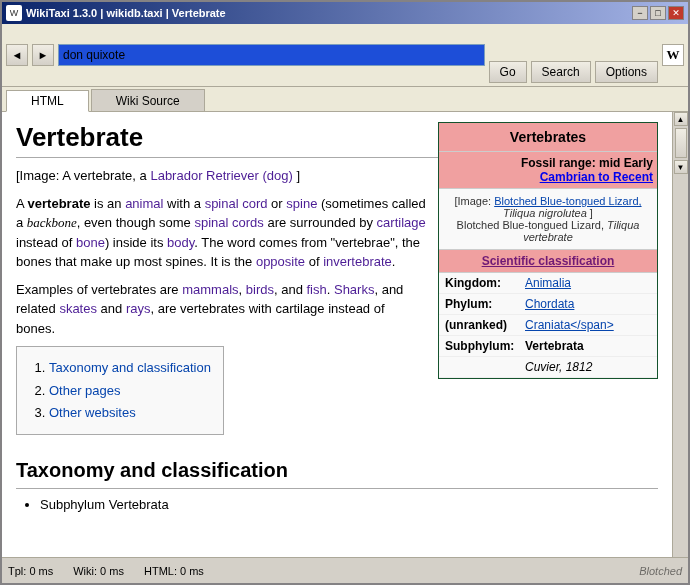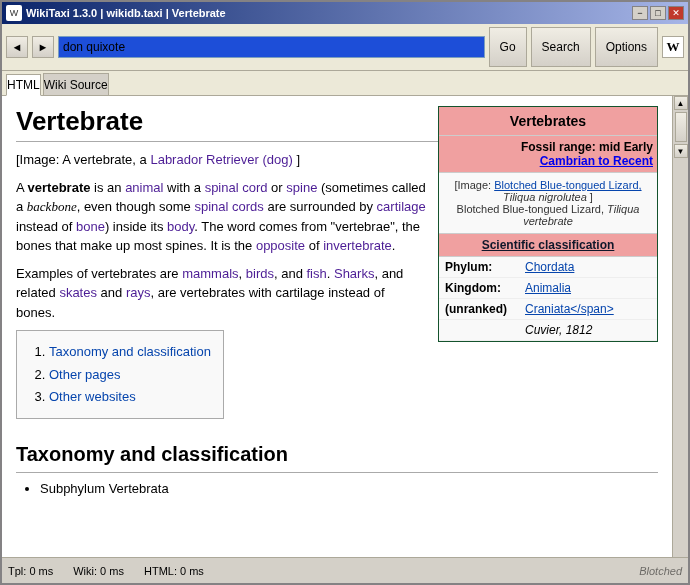--- a/index.html
+++ b/index.html
@@ -12,26 +12,26 @@
     .titlebar-icon { width: 16px; height: 16px; background: #fff; border-radius: 2px; display: flex; align-items: center; justify-content: center; font-size: 9px; color: #333; }
     .titlebar-title { color: white; font-size: 11px; font-weight: bold; }
     .titlebar-buttons { display: flex; gap: 2px; }
     .tb-btn { width: 16px; height: 14px; border: 1px solid #848284; background: #d4d0c8; display: flex; align-items: center; justify-content: center; font-size: 9px; cursor: pointer; }
     .tb-btn.close { background: #c0392b; color: white; }
 
     
     .toolbar { background: #ece9d8; padding: 3px 4px; display: flex; align-items: center; gap: 4px; border-bottom: 1px solid #aca899; }
     .nav-btn { width: 22px; height: 22px; border: 1px solid #aca899; background: linear-gradient(to bottom, #f0ede4, #d4d0c8); display: flex; align-items: center; justify-content: center; font-size: 11px; cursor: pointer; }
     .address-bar { flex: 1; height: 22px; border: 1px solid #7b9ebd; background: #1d4ed8; padding: 0 4px; font-size: 12px; }
-    .toolbar-btn { height: 40px; padding: 0 10px; border: 1px solid #aca899; background: linear-gradient(to bottom, #f0ede4, #d4d0c8); font-size: 12px; cursor: pointer; }
+    .toolbar-btn { height: 22px; padding: 0 10px; border: 1px solid #aca899; background: linear-gradient(to bottom, #f0ede4, #d4d0c8); font-size: 12px; cursor: pointer; margin-top: 34px; }
     .w-icon { width: 22px; height: 22px; border: 1px solid #aca899; background: white; display: flex; align-items: center; justify-content: center; font-size: 13px; font-weight: bold; color: #000; font-family: serif; }
 
     
     .tabs { background: #ece9d8; display: flex; align-items: flex-end; padding: 2px 4px 0; gap: 2px; border-bottom: 1px solid #aca899; }
-    .tab { height: 22px; padding: 0 0; border: 1px solid #aca899; border-bottom: none; background: #d4d0c8; font-size: 12px; display: flex; align-items: center; cursor: pointer; }
+    .tab { height: 22px; padding: 0 24px; border: 1px solid #aca899; border-bottom: none; background: #d4d0c8; font-size: 12px; display: flex; align-items: center; cursor: pointer; }
     .tab.active { background: white; border-bottom: 1px solid white; margin-bottom: -1px; z-index: 1; }
 
     
     .content-area { display: flex; flex: 1; overflow: hidden; background: white; }
     .main-content { flex: 1; overflow-y: auto; padding: 10px 14px; }
     .scrollbar { width: 16px; background: #d4d0c8; border-left: 1px solid #aca899; display: flex; flex-direction: column; align-items: center; }
     .scroll-up, .scroll-down { width: 14px; height: 14px; border: 1px solid #aca899; background: linear-gradient(to bottom, #f0ede4, #d4d0c8); display: flex; align-items: center; justify-content: center; font-size: 8px; cursor: pointer; }
     .scroll-thumb { width: 12px; height: 30px; background: linear-gradient(to bottom, #f0ede4, #d4d0c8); border: 1px solid #aca899; margin: 2px 0; }
 
     
@@ -42,21 +42,21 @@
     .article-body strong { font-weight: bold; }
     .article-body em { font-style: italic; font-family: Liberation Serif, serif; }
 
     
     .infobox { float: right; width: 220px; border: 1px solid #14532d; background: #f9f9f9; margin: 0 0 10px 12px; font-size: 12px; }
     .infobox-title { background: #f0a0a0; text-align: center; padding: 6px; font-size: 14px; font-weight: bold; border-bottom: 1px solid #ccc; }
     .infobox-subtitle { background: #f0a0a0; text-align: right; padding: 4px; font-weight: bold; color: #000; border-bottom: 1px solid #ccc; }
     .infobox-image-area { padding: 6px; text-align: center; font-size: 11px; color: #333; border-bottom: 1px solid #ccc; }
     .infobox-image-area a { color: #0645ad; }
     .infobox-section { background: #f0a0a0; text-align: center; padding: 4px; font-weight: bold; border-bottom: 1px solid #ccc; }
-    .infobox-section a { color: #0f172a; }
+    .infobox-section a { color: #701a75; }
     .infobox-row { display: flex; border-bottom: 1px solid #eee; padding: 3px 6px; }
     .infobox-label { font-weight: bold; min-width: 80px; }
     .infobox-value { flex: 1; }
     .infobox-value a { color: #0645ad; }
 
     
     .toc { border: 1px solid #aaa; background: #f9f9f9; padding: 8px 12px; display: inline-block; margin-bottom: 10px; min-width: 180px; }
     .toc ol { padding-left: 20px; }
     .toc li { margin: 3px 0; }
     .toc a { color: #0645ad; }
@@ -118,30 +118,34 @@
           <em>Tiliqua nigrolutea</em>
           <span>]</span><br>
           <span>Blotched Blue-tongued Lizard,</span>
           <em><span>Tiliqua</span><br>
           <span>vertebrate</span></em>
         </div>
         <div class="infobox-section">
           <a href="#">Scientific classification</a>
         </div>
         <div class="infobox-row">
+          <span class="infobox-label">Kingdom:</span>
+          <span class="infobox-value"><a href="#">Animalia</a></span>
+        </div>
+        <div class="infobox-row">
           <span class="infobox-label">Phylum:</span>
           <span class="infobox-value"><a href="#">Chordata</a></span>
         </div>
         <div class="infobox-row">
-          <span class="infobox-label">Kingdom:</span>
-          <span class="infobox-value"><a href="#">Animalia</a></span>
-        </div>
-        <div class="infobox-row">
           <span class="infobox-label">(unranked)</span>
           <span class="infobox-value"><a href="#">Craniata&lt;/span&gt;</a></span>
+        </div>
+        <div class="infobox-row">
+          <span class="infobox-label">Subphylum:</span>
+          <span class="infobox-value"><strong>Vertebrata</strong></span>
         </div>
         <div class="infobox-row">
           <span class="infobox-label"></span>
           <span class="infobox-value"><em>Cuvier, 1812</em></span>
         </div>
       </div>
 
       <h1 class="article-title">Vertebrate</h1>
 
       <div class="article-body">

